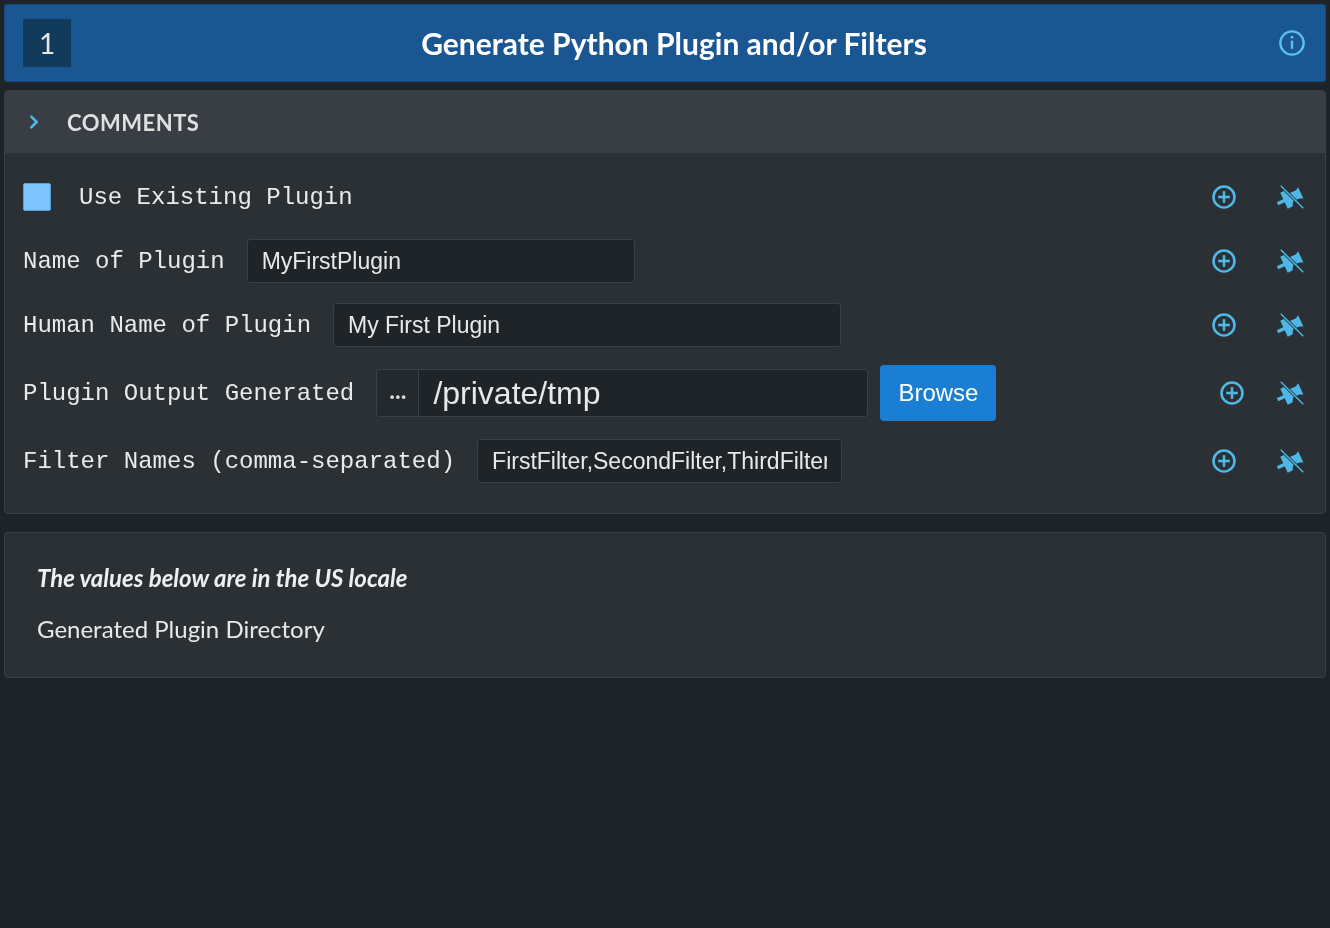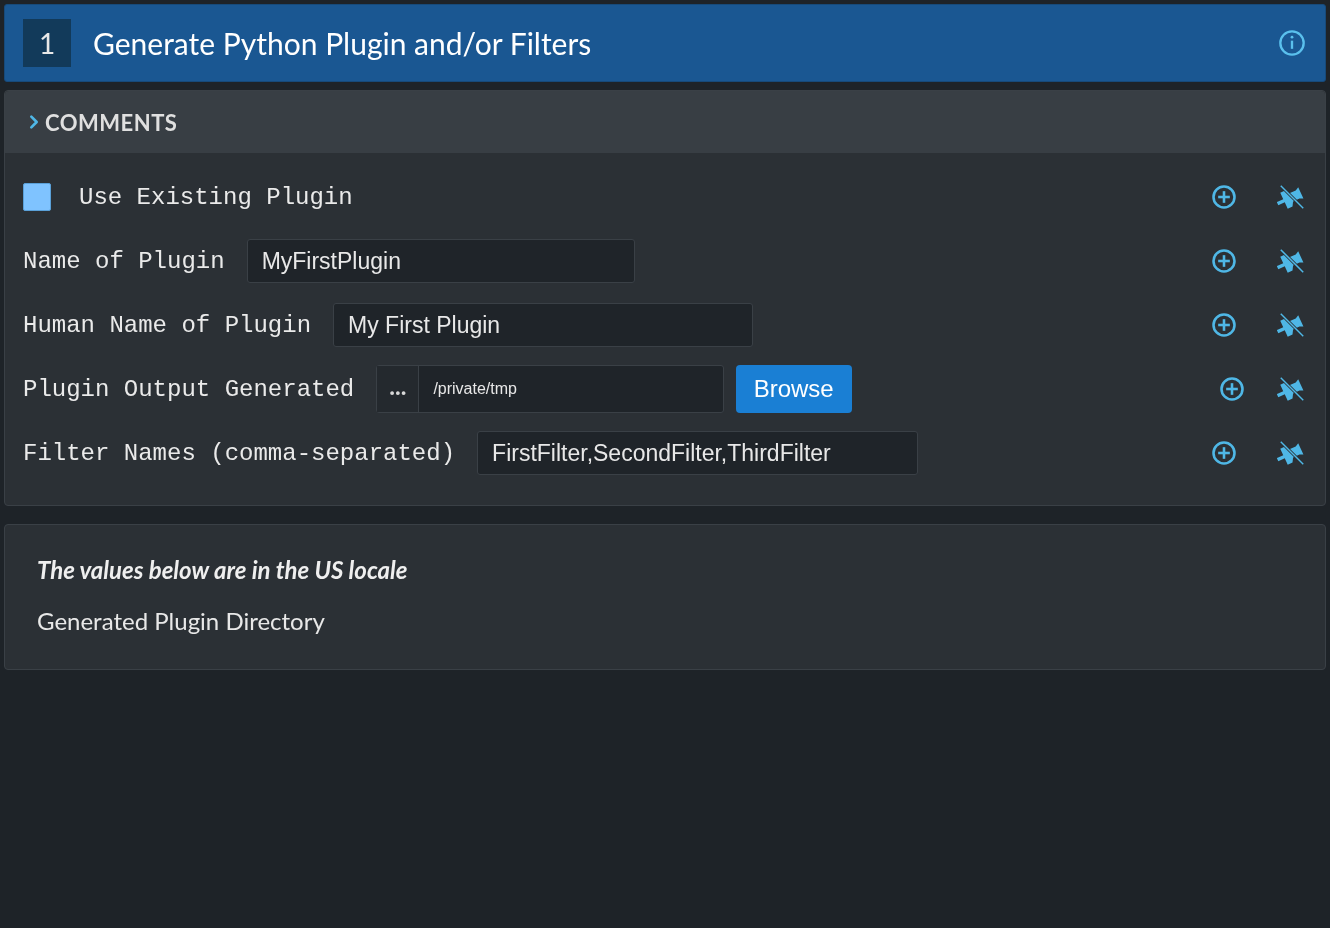--- a/index.html
+++ b/index.html
@@ -32,43 +32,45 @@
     background: #123a5a;
     display: flex;
     align-items: center;
     justify-content: center;
     font-size: 28px;
     font-weight: 400;
     color: #e8e8e8;
   }
   .header-title {
     font-size: 30px;
-    font-weight: 400;
+    font-weight: 700;
     color: #ffffff;
     flex: 1;
+    text-align: center;
   }
   .info-btn {
     width: 30px;
     height: 30px;
     display:flex;
     align-items:center;
     justify-content:center;
     cursor: pointer;
   }
   .panel {
     margin-top: 8px;
     background: #2b3035;
     border: 1px solid #3a4046;
     border-radius: 4px;
   }
   .comments-row {
     background: #383e44;
     height: 62px;
     display: flex;
     align-items: center;
+    gap: 22px;
     padding: 0 18px;
     border-top-left-radius: 4px;
     border-top-right-radius: 4px;
   }
   .chevron {
     width: 22px;
     height: 22px;
     display:flex;
     align-items:center;
     justify-content:center;
@@ -137,30 +139,30 @@
     padding-bottom: 12px;
     border-right: 1px solid #3a4046;
     cursor:pointer;
   }
   .path-text {
     background: transparent;
     border: none;
     height: 100%;
     flex:1;
     padding: 0 14px;
-    font-size: 16px;
+    font-size: 32px;
     color: #e8e8e8;
     outline:none;
   }
   .browse-btn {
     margin-left: 12px;
     background: #1a7fd4;
     border: none;
     border-radius: 4px;
-    height: 48px;
+    height: 56px;
     padding: 0 18px;
     font-size: 24px;
     color: #ffffff;
     cursor: pointer;
   }
   .spacer { flex: 1; }
   .row-icons {
     display: flex;
     align-items: center;
     gap: 38px;
@@ -265,21 +267,21 @@
               <path d="M14 3l7 7-3 1-4 4 1 4-3 3-4-4-4 4-2-2 4-4-4-4 3-3 4 1 4-4z" transform="rotate(20 12 12)"></path>
               <line x1="3" y1="3" x2="21" y2="21" stroke="#2b3035" stroke-width="2.5"></line>
               <line x1="3" y1="3" x2="21" y2="21" stroke="#4fb7e6" stroke-width="1.2"></line>
             </svg>
           </div>
         </div>
       </div>
 
       <div class="form-row">
         <div class="field-label">Human Name of Plugin</div>
-        <input class="text-input" style="width: 420px;" value="My First Plugin">
+        <input class="text-input" style="width: 508px;" value="My First Plugin">
         <div class="spacer"></div>
         <div class="row-icons">
           <div class="icon-btn">
             <svg width="28" height="28" viewBox="0 0 24 24" fill="none" stroke="#4fb7e6" stroke-width="2.2">
               <circle cx="12" cy="12" r="9"></circle>
                 <line x1="12" y1="7" x2="12" y2="17"></line>
                 <line x1="7" y1="12" x2="17" y2="12"></line>
             </svg>
           </div>
           <div class="icon-btn">
@@ -313,21 +315,21 @@
               <path d="M14 3l7 7-3 1-4 4 1 4-3 3-4-4-4 4-2-2 4-4-4-4 3-3 4 1 4-4z" transform="rotate(20 12 12)"></path>
               <line x1="3" y1="3" x2="21" y2="21" stroke="#2b3035" stroke-width="2.5"></line>
               <line x1="3" y1="3" x2="21" y2="21" stroke="#4fb7e6" stroke-width="1.2"></line>
             </svg>
           </div>
         </div>
       </div>
 
       <div class="form-row">
         <div class="field-label">Filter Names (comma-separated)</div>
-        <input class="text-input" style="width: 441px;" value="FirstFilter,SecondFilter,ThirdFilter">
+        <input class="text-input" style="width: 365px;" value="FirstFilter,SecondFilter,ThirdFilter">
         <div class="spacer"></div>
         <div class="row-icons">
           <div class="icon-btn">
             <svg width="28" height="28" viewBox="0 0 24 24" fill="none" stroke="#4fb7e6" stroke-width="2.2">
               <circle cx="12" cy="12" r="9"></circle>
                 <line x1="12" y1="7" x2="12" y2="17"></line>
                 <line x1="7" y1="12" x2="17" y2="12"></line>
             </svg>
           </div>
           <div class="icon-btn">

